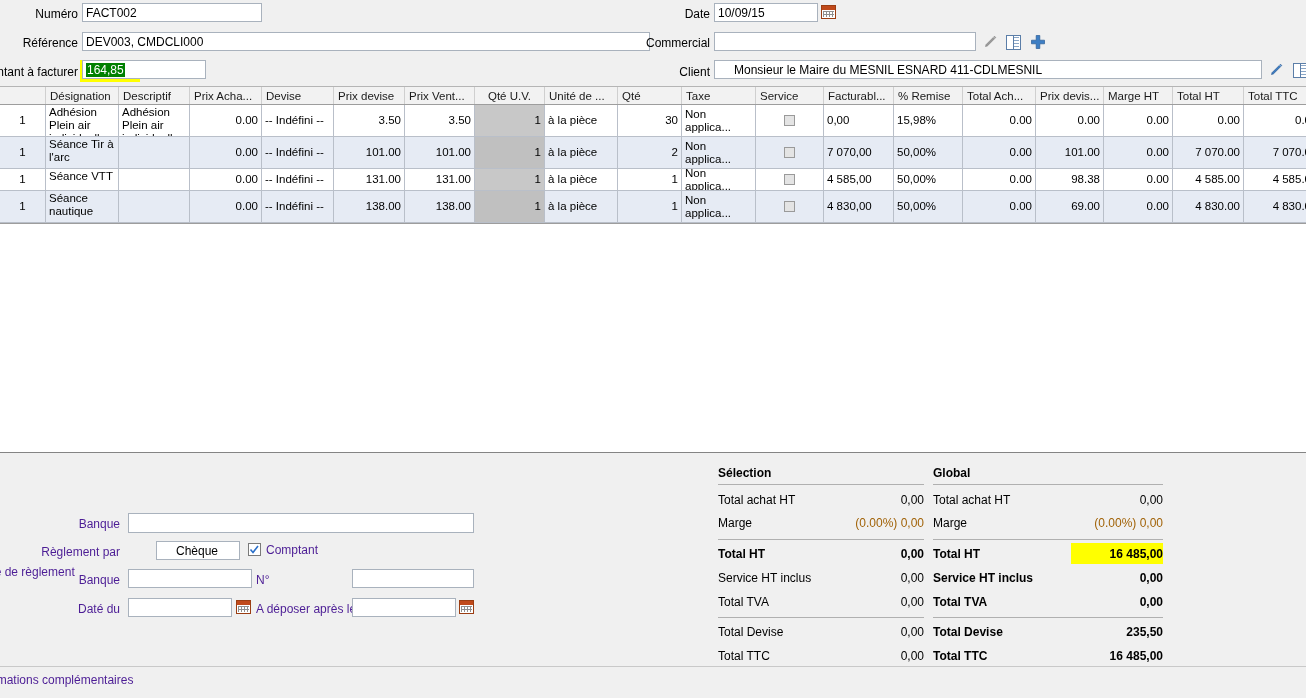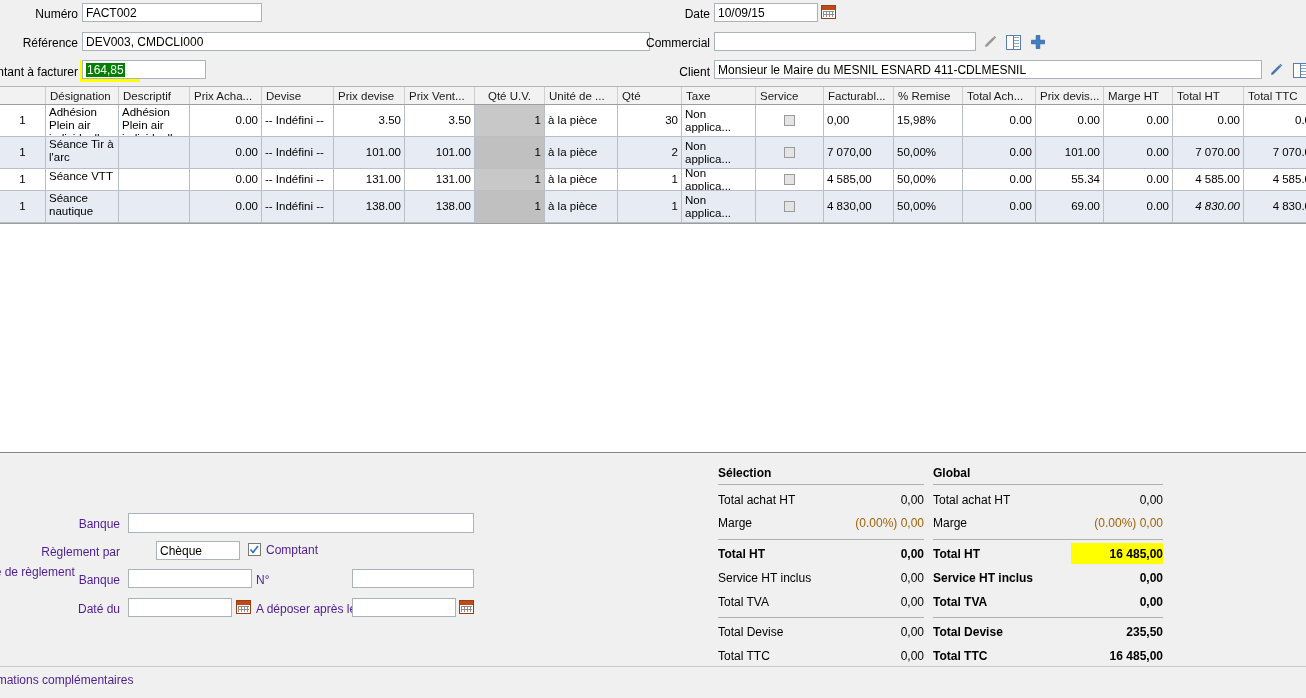--- a/index.html
+++ b/index.html
@@ -12,21 +12,21 @@
   }
   .app{position:relative;width:1306px;height:698px;}
 
   
   .topform{position:absolute;left:0;top:0;width:1306px;height:86px;background:#f0f0f0;}
   .fld-label{position:absolute;font-size:12px;color:#000;text-align:right;white-space:nowrap;line-height:16px;}
   .txtbox{position:absolute;background:#fff;border:1px solid #a9b2bd;box-sizing:border-box;
           font-family:"Liberation Sans",sans-serif;font-size:12px;color:#000;padding:1px 3px;line-height:16px;
           overflow:hidden;white-space:nowrap;}
   .combo{position:absolute;background:#fff;border:1px solid #a9b2bd;box-sizing:border-box;
-         font-size:12px;color:#000;padding:1px 3px;line-height:16px;overflow:hidden;white-space:nowrap;}
+         font-size:12px;color:#000;padding:1px 19px;line-height:16px;overflow:hidden;white-space:nowrap;}
 
   .sel-green{background:#008000;color:#ffffff;padding:0 1px;}
   .hl-yellow{background:#ffff00;}
 
   
   .cal-ico{position:absolute;width:15px;height:14px;background:#fff;border:1px solid #9b3d12;box-sizing:border-box;cursor:pointer;}
   .cal-ico:before{content:"";position:absolute;left:0;top:0;right:0;height:4px;background:#c0491a;}
   .cal-ico:after{content:"";position:absolute;left:1px;top:5px;right:1px;bottom:1px;
       background:
         linear-gradient(to right,#6a6a6a 1px,transparent 1px) 0 0/3px 100%,
@@ -204,21 +204,21 @@
           <div class="gc num readonly num" style="width: 70px; flex: 0 0 70px;">1</div>
           <div class="gc" style="width: 73px; flex: 0 0 73px;">à la pièce</div>
           <div class="gc num" style="width: 64px; flex: 0 0 64px;">1</div>
           <div class="gc" style="width: 74px; flex: 0 0 74px;">Non applica...</div>
           <div class="gc ctr" style="width: 68px; flex: 0 0 68px;">
             <span class="chk"></span>
           </div>
           <div class="gc" style="width: 70px; flex: 0 0 70px;">4 585,00</div>
           <div class="gc" style="width: 69px; flex: 0 0 69px;">50,00%</div>
           <div class="gc num" style="width: 73px; flex: 0 0 73px;">0.00</div>
-          <div class="gc num" style="width: 68px; flex: 0 0 68px;">55.34</div>
+          <div class="gc num" style="width: 68px; flex: 0 0 68px;">98.38</div>
           <div class="gc num" style="width: 69px; flex: 0 0 69px;">0.00</div>
           <div class="gc num" style="width: 71px; flex: 0 0 71px;">4 585.00</div>
           <div class="gc num" style="width: 71px; flex: 0 0 71px;">4 585.0</div>
         </div>
         <div class="grow alt" style="height: 32px;">
           <div class="gc ctr" style="width: 46px; flex: 0 0 46px;">1</div>
           <div class="gc wrap" style="width: 73px; flex: 0 0 73px;">Séance nautique</div>
           <div class="gc wrap" style="width: 71px; flex: 0 0 71px;"></div>
           <div class="gc num" style="width: 72px; flex: 0 0 72px;">0.00</div>
           <div class="gc" style="width: 72px; flex: 0 0 72px;">-- Indéfini --</div>
@@ -229,21 +229,21 @@
           <div class="gc num" style="width: 64px; flex: 0 0 64px;">1</div>
           <div class="gc" style="width: 74px; flex: 0 0 74px;">Non applica...</div>
           <div class="gc ctr" style="width: 68px; flex: 0 0 68px;">
             <span class="chk"></span>
           </div>
           <div class="gc" style="width: 70px; flex: 0 0 70px;">4 830,00</div>
           <div class="gc" style="width: 69px; flex: 0 0 69px;">50,00%</div>
           <div class="gc num" style="width: 73px; flex: 0 0 73px;">0.00</div>
           <div class="gc num" style="width: 68px; flex: 0 0 68px;">69.00</div>
           <div class="gc num" style="width: 69px; flex: 0 0 69px;">0.00</div>
-          <div class="gc num" style="width: 71px; flex: 0 0 71px; font-style: italic;">4 830.00</div>
+          <div class="gc num" style="width: 71px; flex: 0 0 71px;">4 830.00</div>
           <div class="gc num" style="width: 71px; flex: 0 0 71px;">4 830.0</div>
         </div>
       </div>
   </div>
 
   <div class="bottom">
 
     <div class="bl-label" style="left:-12px;top:111px;width:100px;text-align:left;">de de règlement</div>
 
     <div class="bl-label r" style="left:30px;top:63px;width:90px;">Banque</div>

